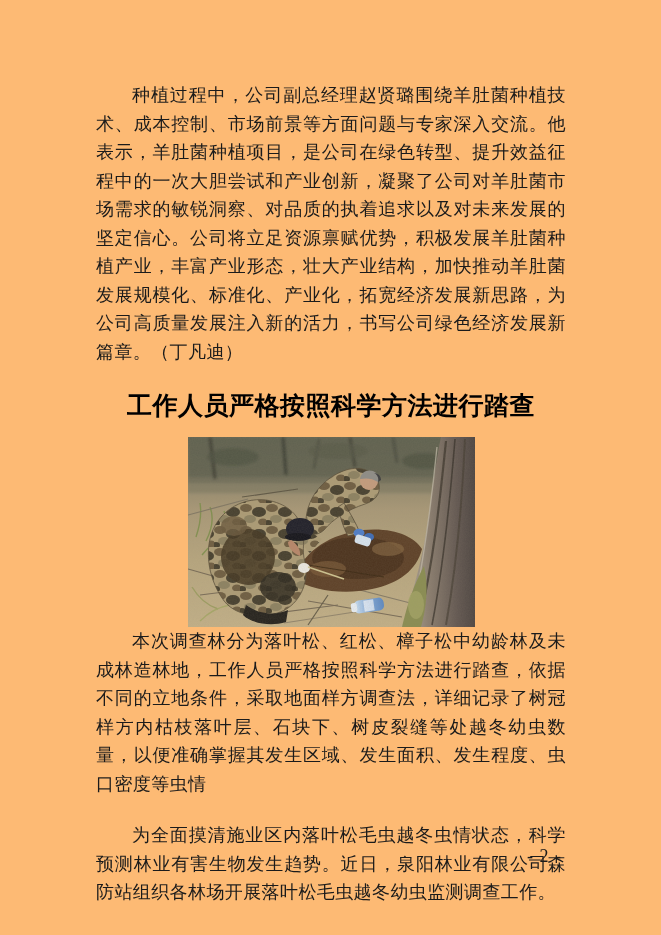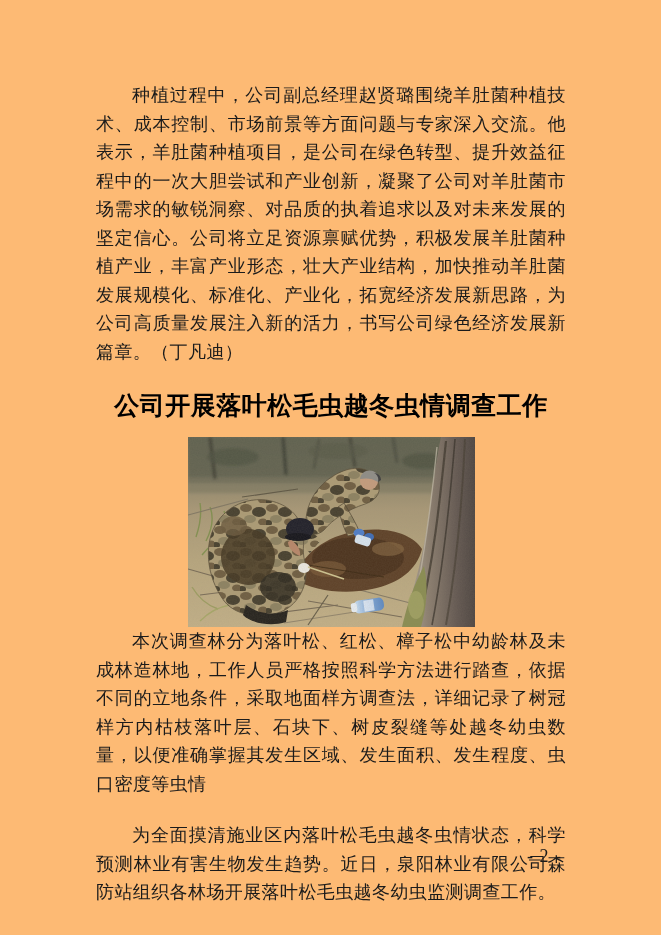--- a/index.html
+++ b/index.html
@@ -57,21 +57,21 @@
   }
 </style>
 </head>
 <body>
 
 <div class="page">
   <div class="content">
 
     <p class="body-text">种植过程中，公司副总经理赵贤璐围绕羊肚菌种植技术、成本控制、市场前景等方面问题与专家深入交流。他表示，羊肚菌种植项目，是公司在绿色转型、提升效益征程中的一次大胆尝试和产业创新，凝聚了公司对羊肚菌市场需求的敏锐洞察、对品质的执着追求以及对未来发展的坚定信心。公司将立足资源禀赋优势，积极发展羊肚菌种植产业，丰富产业形态，壮大产业结构，加快推动羊肚菌发展规模化、标准化、产业化，拓宽经济发展新思路，为公司高质量发展注入新的活力，书写公司绿色经济发展新篇章。（丁凡迪）</p>
 
-    <h1 class="article-title">公司开展落叶松毛虫越冬虫情调查工作</h1>
+    <h1 class="article-title">工作人员严格按照科学方法进行踏查</h1>
 
     <figure class="photo-wrap">
       <svg width="287" height="190" viewBox="0 0 287 190" role="img" aria-label="两名身穿迷彩服的工作人员蹲在林地中，在树干旁的枯枝落叶层里调查越冬幼虫">
         <defs>
           <linearGradient id="floorGrad" x1="0" y1="0" x2="0" y2="1">
             <stop offset="0" stop-color="#6e6c57"></stop>
             <stop offset="0.18" stop-color="#8a8268"></stop>
             <stop offset="0.38" stop-color="#a89877"></stop>
             <stop offset="0.65" stop-color="#b7a67f"></stop>
             <stop offset="1" stop-color="#c2b088"></stop>

